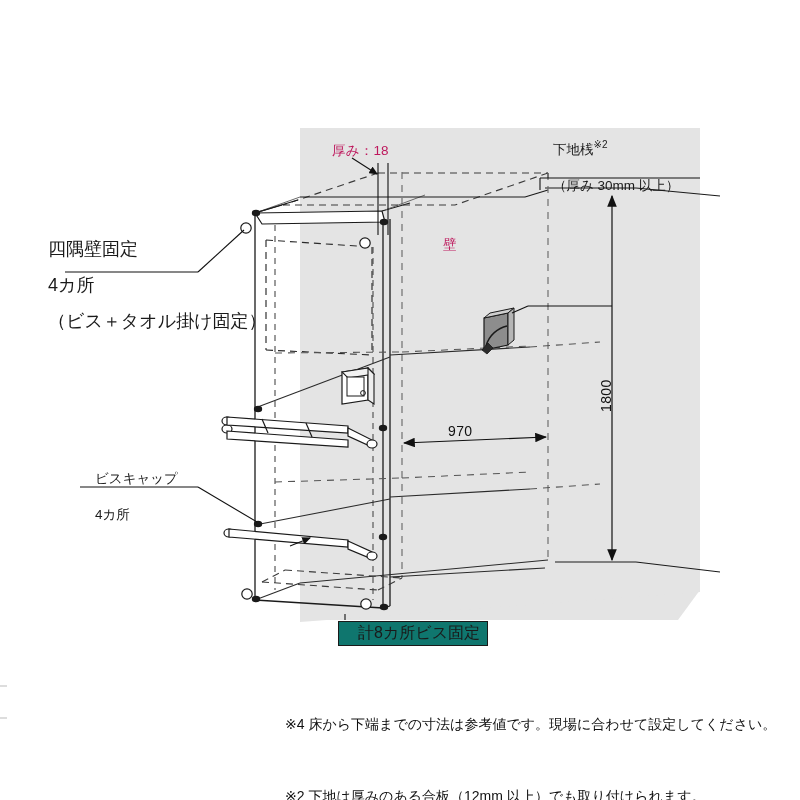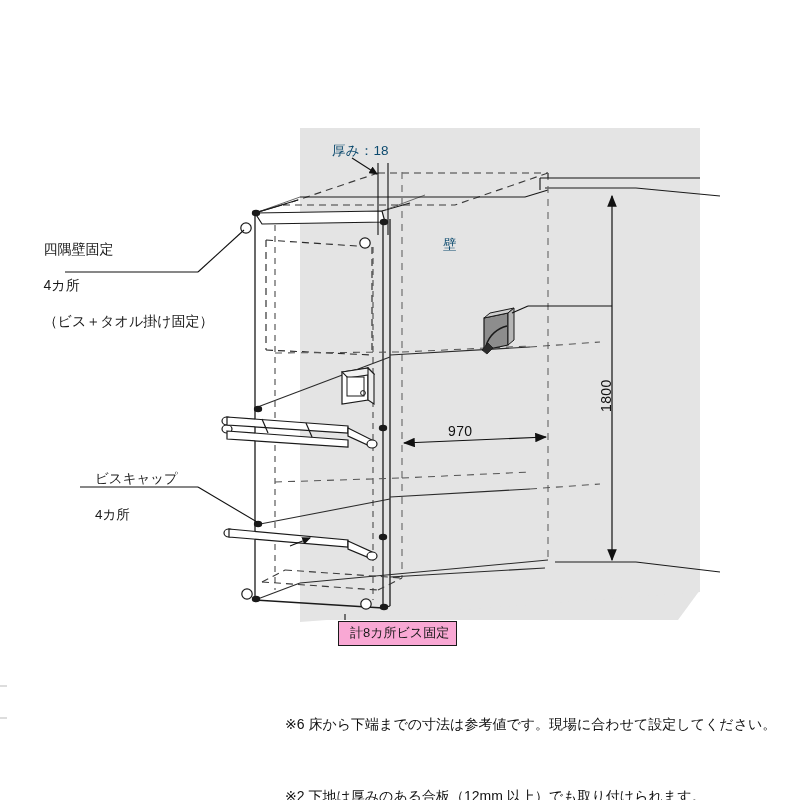--- a/index.html
+++ b/index.html
@@ -24,40 +24,40 @@
     position: absolute;
     left: 0;
     top: 0;
     width: 800px;
     height: 800px;
   }
   .lbl {
     position: absolute;
     font-size: 13.5px;
     line-height: 17px;
-    color: #0c4a6e;
+    color: #be185d;
     white-space: pre;
     letter-spacing: 0.2px;
   }
   .dim {
     position: absolute;
     font-size: 14px;
     color: #111;
     letter-spacing: 0.4px;
   }
   .dim.vert {
     transform: rotate(-90deg);
     transform-origin: left top;
   }
   .boxlabel {
     position: absolute;
     border: 1.3px solid #1a1a1a;
-    padding: 3px 7px 4px 11px;
-    font-size: 13px;
-    background: #f9a8d4;
+    padding: 3px 7px 4px 19px;
+    font-size: 16px;
+    background: #0f766e;
     line-height: 16px;
     white-space: pre;
   }
   .notes {
     position: absolute;
     font-size: 14px;
     line-height: 24px;
     color: #111;
     white-space: pre;
   }
@@ -294,38 +294,42 @@
     <g stroke="#bbb" stroke-width="1">
       <line x1="0" y1="686" x2="7" y2="686"></line>
       <line x1="0" y1="718" x2="7" y2="718"></line>
     </g>
   </svg>
 
   <div class="lbl" style="left:332px; top:142px;">厚み：18</div>
 
   <div class="lbl" style="left:443px; top:236px;">壁</div>
 
-
-
-  <div style="position:absolute; left:28px; top:222px; font-size:14px; line-height:18px; white-space:pre;">
+  <div style="position:absolute; left:538px; top:118px; font-size:13.5px; line-height:18px; white-space:pre;">
+    <span>下地桟</span><span class="sup">※2</span><br>
+    <span>（厚み 30mm 以上）</span>
+  </div>
+
+
+  <div style="position:absolute; left:28px; top:222px; font-size:18px; line-height:18px; white-space:pre;">
     <span>四隅壁固定</span><br>
     <span>4カ所</span><br>
     <span>（ビス＋タオル掛け固定）</span>
   </div>
 
   <div style="position:absolute; left:80px; top:452px; font-size:13.5px; line-height:18px; white-space:pre;">
     <span>ビスキャップ</span><br>
     <span>4カ所</span>
   </div>
 
   <div class="dim" style="left:448px; top:423px;">970</div>
 
   <div class="dim vert" style="left:598px; top:412px;">1800</div>
 
   <div class="boxlabel" style="left:338px; top:621px;">計8カ所ビス固定</div>
 
   <div class="notes" style="left:285px; top:664px;">
-    <div>※6 床から下端までの寸法は参考値です。現場に合わせて設定してください。</div>
+    <div>※4 床から下端までの寸法は参考値です。現場に合わせて設定してください。</div>
     <div>※2 下地は厚みのある合板（12mm 以上）でも取り付けられます。</div>
     
   </div>
 
 </div>
 
 </body></html>

